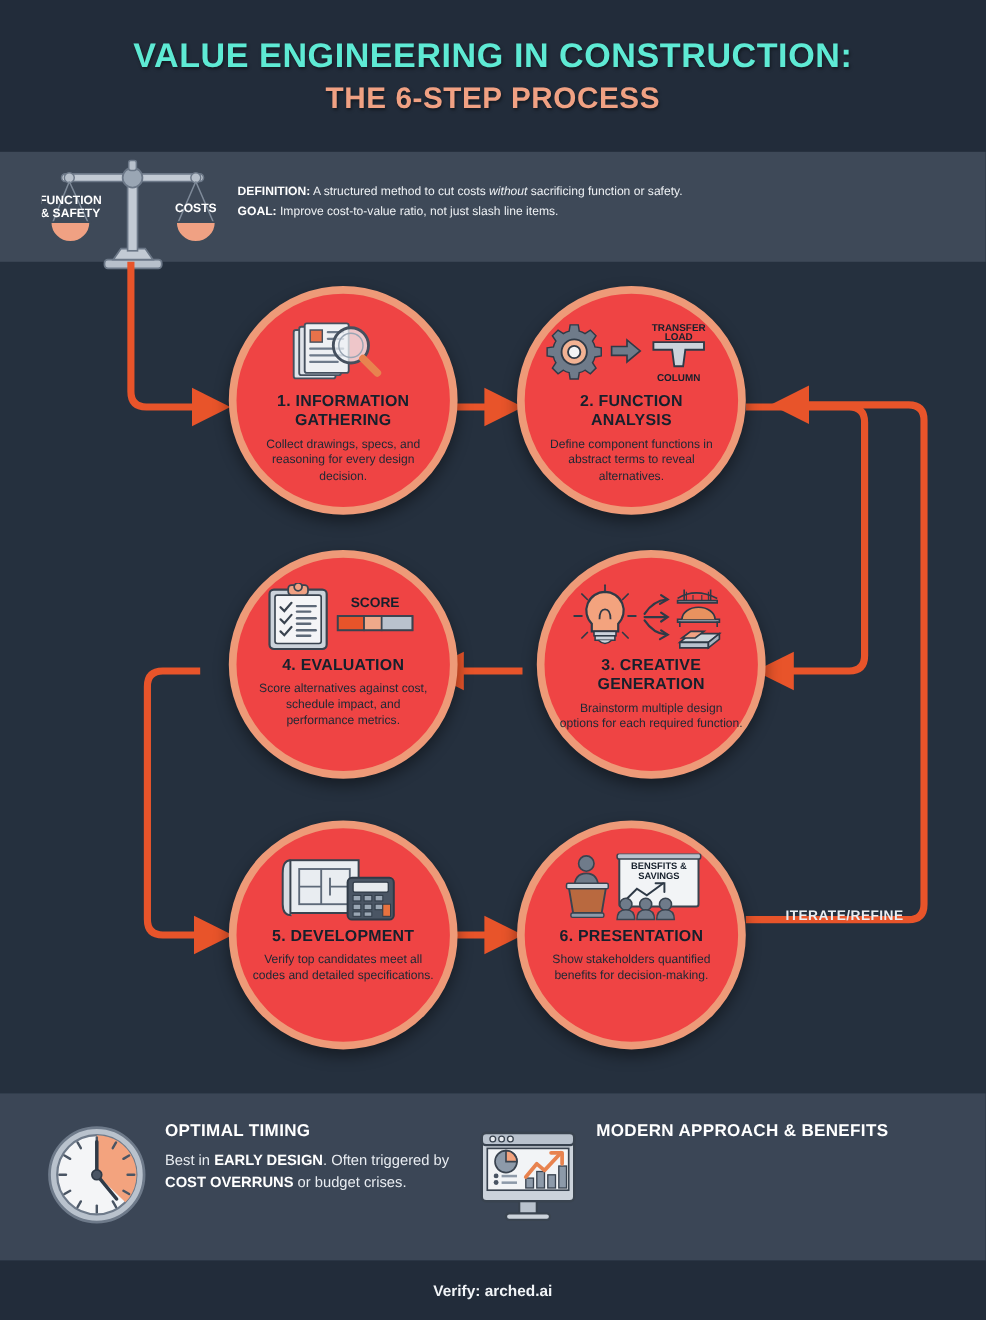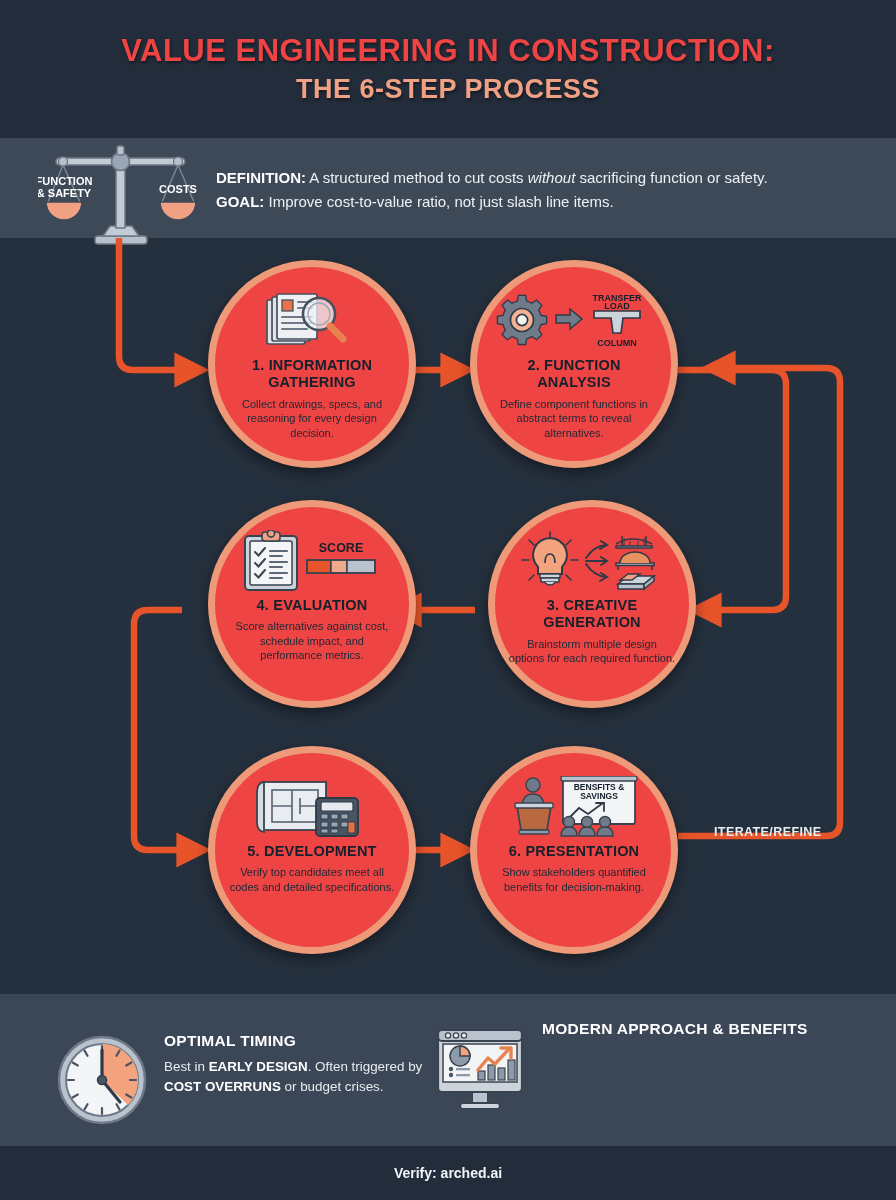--- a/index.html
+++ b/index.html
@@ -14,37 +14,37 @@
 
   
   .header {
     position: absolute; left: 0; top: 0; width: 896px; height: 138px;
     background: #222c3a;
     display: flex; flex-direction: column;
     align-items: center; justify-content: center;
   }
   .title-main {
     font-size: 31px; font-weight: bold; letter-spacing: 0.5px;
-    color: #ef4444; text-align: center; line-height: 1.15;
+    color: #5eead4; text-align: center; line-height: 1.15;
     text-shadow: 1px 2px 3px rgba(0,0,0,0.45);
   }
   .title-sub {
     font-size: 27px; font-weight: bold; letter-spacing: 0.5px;
     color: #f0a183; text-align: center; margin-top: 6px;
     text-shadow: 1px 2px 3px rgba(0,0,0,0.45);
   }
 
   
   .defband {
     position: absolute; left: 0; top: 138px; width: 896px; height: 100px;
     background: #3e4958;
   }
   .scale-wrap { position: absolute; left: 38px; top: 2px; width: 165px; height: 108px; }
   .deftext { position: absolute; left: 216px; top: 28px; width: 660px; }
-  .defline { color: #eef1f4; font-size: 15px; line-height: 1.62; }
+  .defline { color: #eef1f4; font-size: 11px; line-height: 1.62; }
   .defline b { font-weight: bold; color: #ffffff; }
   .defline i { font-style: italic; }
 
   
   .flow { position: absolute; left: 0; top: 238px; width: 896px; height: 756px; }
   .flow-svg { position: absolute; left: 0; top: 0; }
 
   .node {
     position: absolute; width: 208px; height: 208px; border-radius: 50%;
     background: #ef4444;
@@ -67,21 +67,21 @@
     position: absolute; color: #e9edf1; font-size: 12.5px;
     font-weight: bold; letter-spacing: .4px;
   }
 
   
   .bottom {
     position: absolute; left: 0; top: 994px; width: 896px; height: 152px;
     background: #3b4656;
   }
   .bcol { position: absolute; top: 26px; display: flex; }
-  .bcol.left { left: 54px; margin-top: 12px; }
+  .bcol.left { left: 40px; }
   .bcol.right { left: 432px; }
   .bicon { width: 96px; height: 96px; flex: 0 0 96px; }
   .btext { margin-left: 14px; }
   .bhead {
     color: #ffffff; font-size: 15.5px; font-weight: bold;
     letter-spacing: .3px; margin-bottom: 7px;
   }
   .bbody { color: #e8ecf1; font-size: 13.4px; line-height: 1.48; max-width: 262px; }
   .bbody b { font-weight: bold; color: #ffffff; }
 

